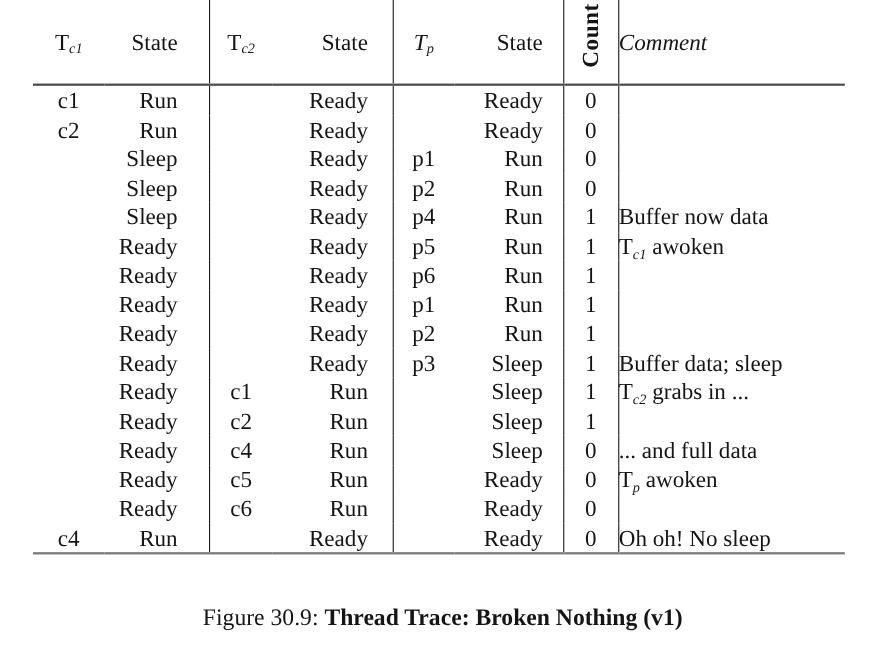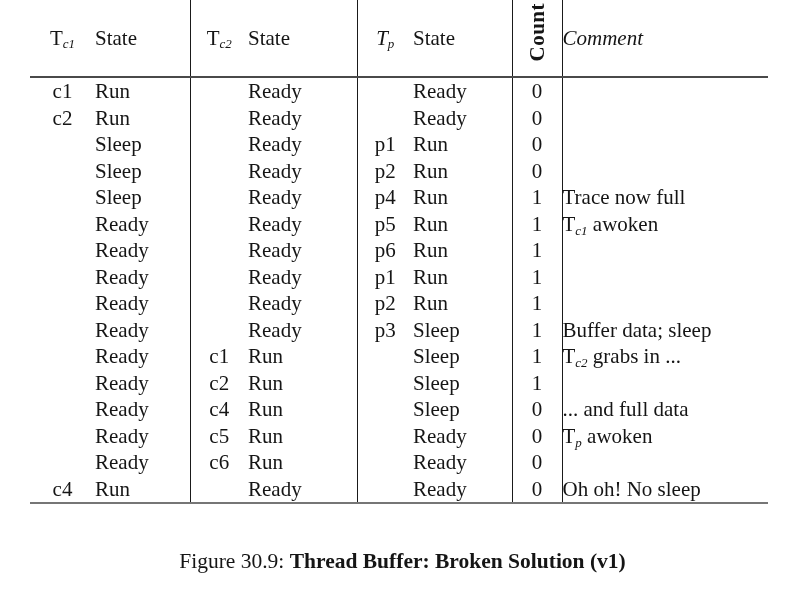--- a/index.html
+++ b/index.html
@@ -28,21 +28,21 @@
     vertical-align: middle;
   }
   tbody td {
     height: 26.5px;
     font-size: 21px;
     line-height: 26.5px;
     vertical-align: middle;
   }
   tbody tr:last-child td { border-bottom: 2px solid #767676; }
   .id-col { text-align: center; }
-  .state-col { text-align: left; }
+  .state-col { text-align: right; }
   .s1 { padding-right: 28px; }
   .s2 { padding-right: 22px; }
   .s3 { padding-right: 18px; }
   .count-col { text-align: center; }
   .comment-col { text-align: left; }
   .vl { border-left: 1.5px solid #1a1a1a; }
   sub {
     font-size: 13px;
     font-style: italic;
     line-height: 0;
@@ -147,21 +147,21 @@
   </tr>
 
   <tr>
     <td class="id-col"></td>
     <td class="state-col s1">Sleep</td>
     <td class="id-col vl"></td>
     <td class="state-col s2">Ready</td>
     <td class="id-col vl">p4</td>
     <td class="state-col s3">Run</td>
     <td class="count-col vl">1</td>
-    <td class="comment-col vl"><span>Trace now full</span><sub></sub><span></span></td>
+    <td class="comment-col vl"><span>Buffer now data</span><sub></sub><span></span></td>
   </tr>
 
   <tr>
     <td class="id-col"></td>
     <td class="state-col s1">Ready</td>
     <td class="id-col vl"></td>
     <td class="state-col s2">Ready</td>
     <td class="id-col vl">p5</td>
     <td class="state-col s3">Run</td>
     <td class="count-col vl">1</td>
@@ -274,16 +274,16 @@
     <td class="state-col s2">Ready</td>
     <td class="id-col vl"></td>
     <td class="state-col s3">Ready</td>
     <td class="count-col vl">0</td>
     <td class="comment-col vl"><span>Oh oh! No sleep</span><sub></sub><span></span></td>
   </tr>
 </tbody>
   </table>
 
   <div class="caption">
-    <span>Figure 30.9: </span><span class="bold">Thread Buffer: Broken Solution (v1)</span>
+    <span>Figure 30.9: </span><span class="bold">Thread Trace: Broken Nothing (v1)</span>
   </div>
 
 </div>
 
 </body></html>

